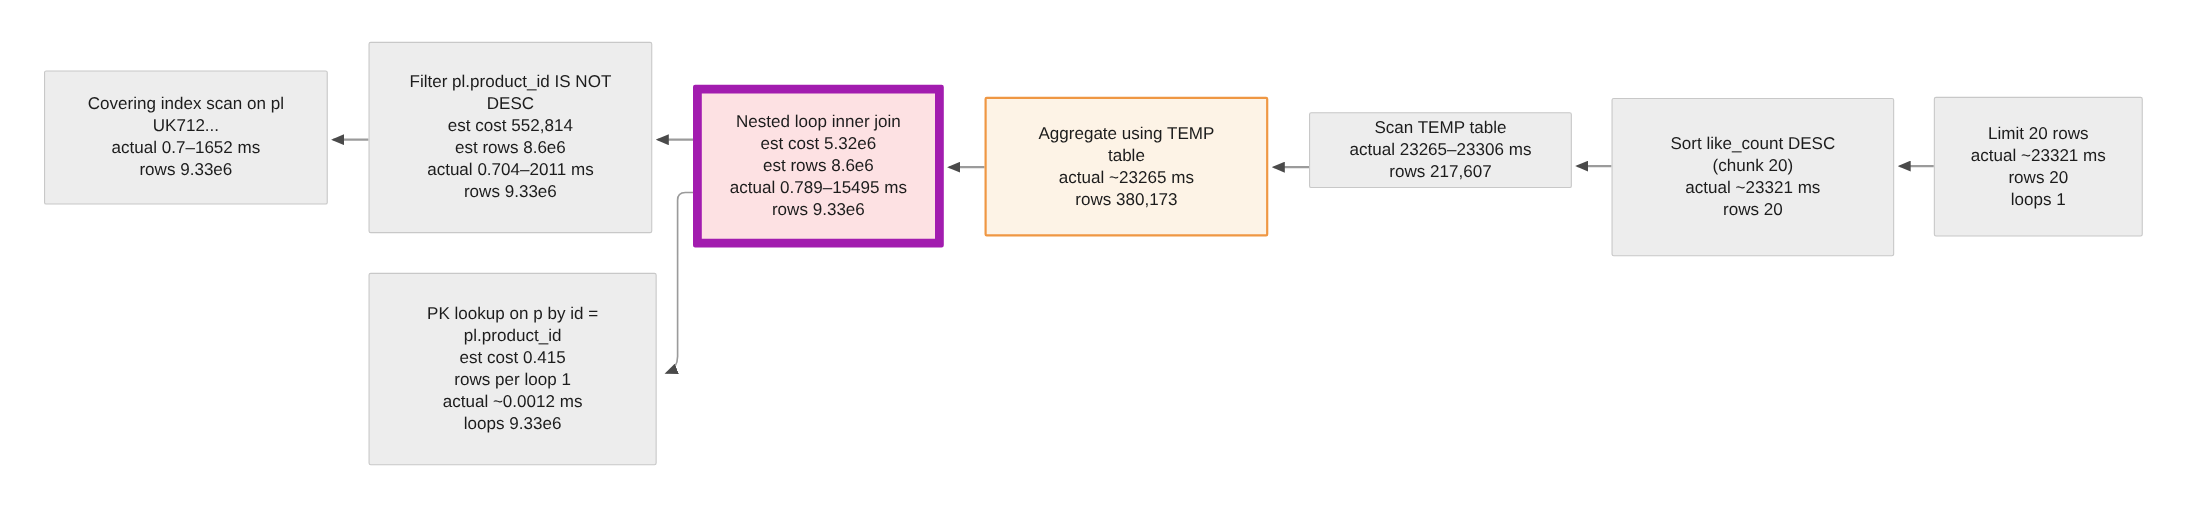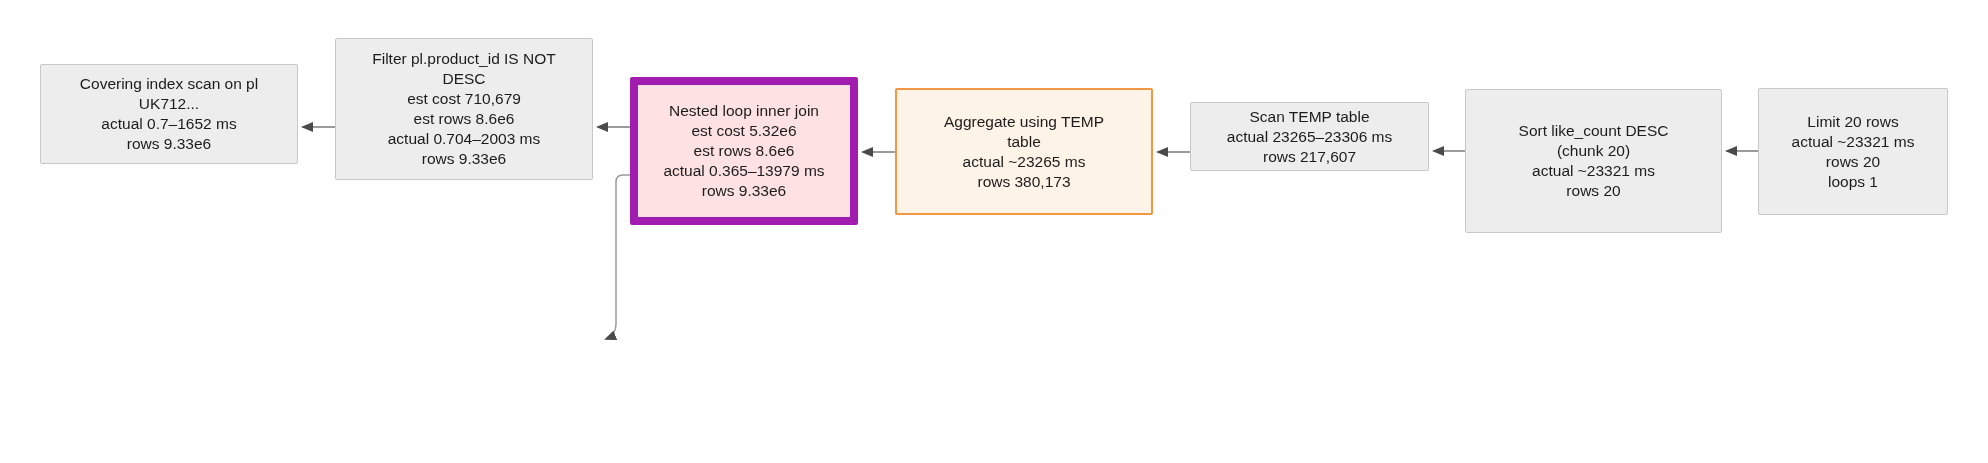--- a/index.html
+++ b/index.html
@@ -31,22 +31,22 @@
     color: #1c1c1c;
     font-size: 15.5px;
     line-height: 20px;
     cursor: default;
   }
   .node.hot  { background: #fde1e3; border: 8px solid #a21caf; }
   .node.warm { background: #fdf3e6; border: 2px solid #ef9743; }
   .node .line { white-space: nowrap; }
 
   
-  #n0 { left: 40px;   top: 64px;  width: 258px; height: 100px; }
-  #n1 { left: 335px;  top: 38px;  width: 258px; height: 142px; }
+  #n0 { left: 40px;   top: 64px;  width: 258px; height: 122px; }
+  #n1 { left: 335px;  top: 38px;  width: 258px; height: 174px; }
   #n2 { left: 630px;  top: 77px;  width: 228px; height: 148px; }
   #n3 { left: 895px;  top: 88px;  width: 258px; height: 127px; }
   #n4 { left: 1190px; top: 102px; width: 239px; height: 69px;  }
   #n5 { left: 1465px; top: 89px;  width: 257px; height: 144px; text-align: right; }
   #n6 { left: 1758px; top: 88px;  width: 190px; height: 127px; }
   #n7 { left: 335px;  top: 248px; width: 262px; height: 175px; }
 </style>
 </head>
 <body>
 
@@ -72,31 +72,31 @@
   <div id="n0" class="node">
     <div class="line">Covering index scan on pl</div>
     <div class="line">UK712...</div>
     <div class="line">actual 0.7–1652 ms</div>
     <div class="line">rows 9.33e6</div>
   </div>
 
   <div id="n1" class="node">
     <div class="line">Filter pl.product_id IS NOT</div>
     <div class="line">DESC</div>
-    <div class="line">est cost 710,679</div>
+    <div class="line">est cost 552,814</div>
     <div class="line">est rows 8.6e6</div>
-    <div class="line">actual 0.704–2003 ms</div>
+    <div class="line">actual 0.704–2011 ms</div>
     <div class="line">rows 9.33e6</div>
   </div>
 
   <div id="n2" class="node hot">
     <div class="line">Nested loop inner join</div>
     <div class="line">est cost 5.32e6</div>
     <div class="line">est rows 8.6e6</div>
-    <div class="line">actual 0.365–13979 ms</div>
+    <div class="line">actual 0.789–15495 ms</div>
     <div class="line">rows 9.33e6</div>
   </div>
 
   <div id="n3" class="node warm">
     <div class="line">Aggregate using TEMP</div>
     <div class="line">table</div>
     <div class="line">actual ~23265 ms</div>
     <div class="line">rows 380,173</div>
   </div>
 
@@ -113,14 +113,22 @@
     <div class="line">rows 20</div>
   </div>
 
   <div id="n6" class="node">
     <div class="line">Limit 20 rows</div>
     <div class="line">actual ~23321 ms</div>
     <div class="line">rows 20</div>
     <div class="line">loops 1</div>
   </div>
 
+  <div id="n7" class="node">
+    <div class="line">PK lookup on p by id =</div>
+    <div class="line">pl.product_id</div>
+    <div class="line">est cost 0.415</div>
+    <div class="line">rows per loop 1</div>
+    <div class="line">actual ~0.0012 ms</div>
+    <div class="line">loops 9.33e6</div>
+  </div>
 
 </div>
 
 </body></html>

